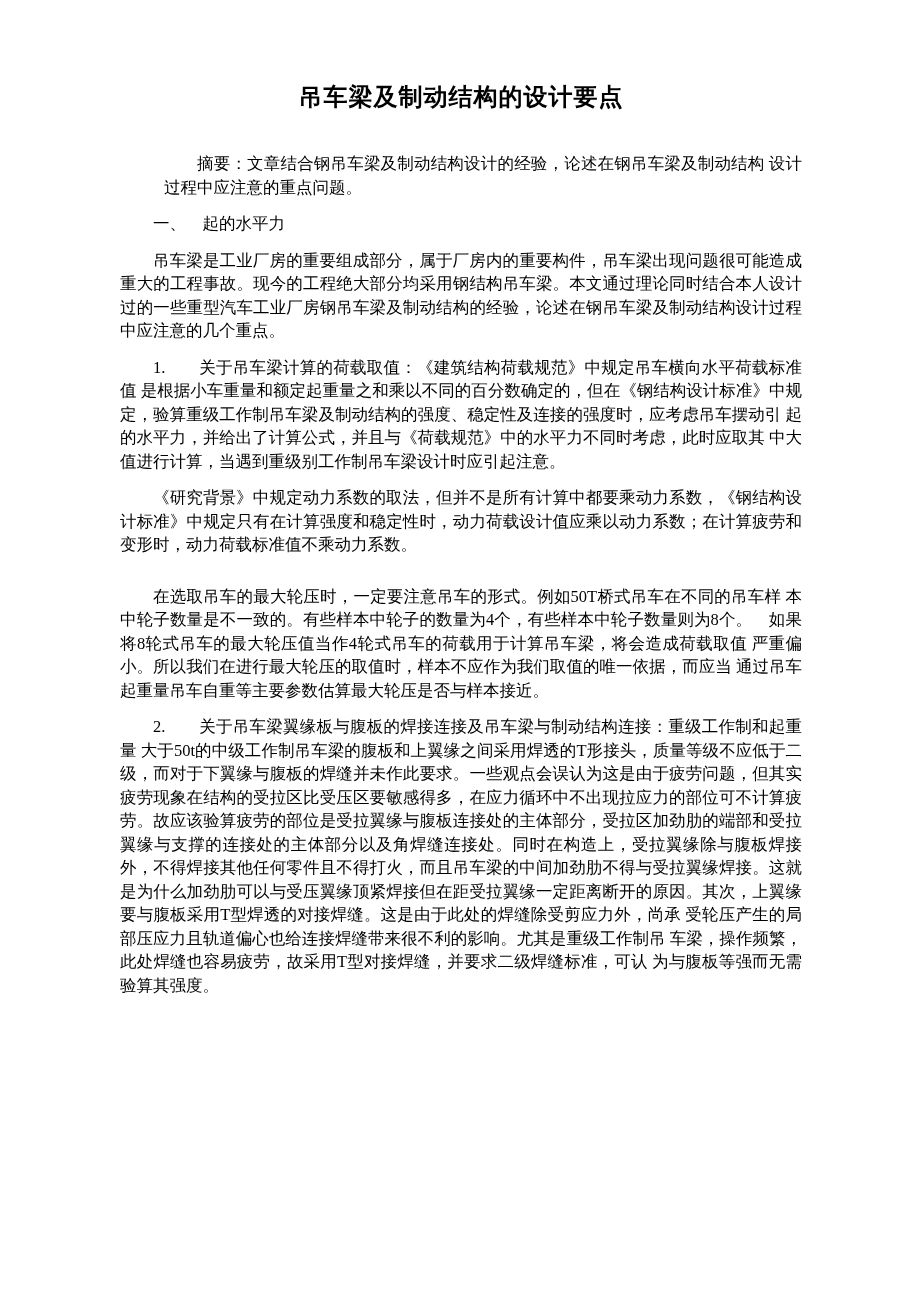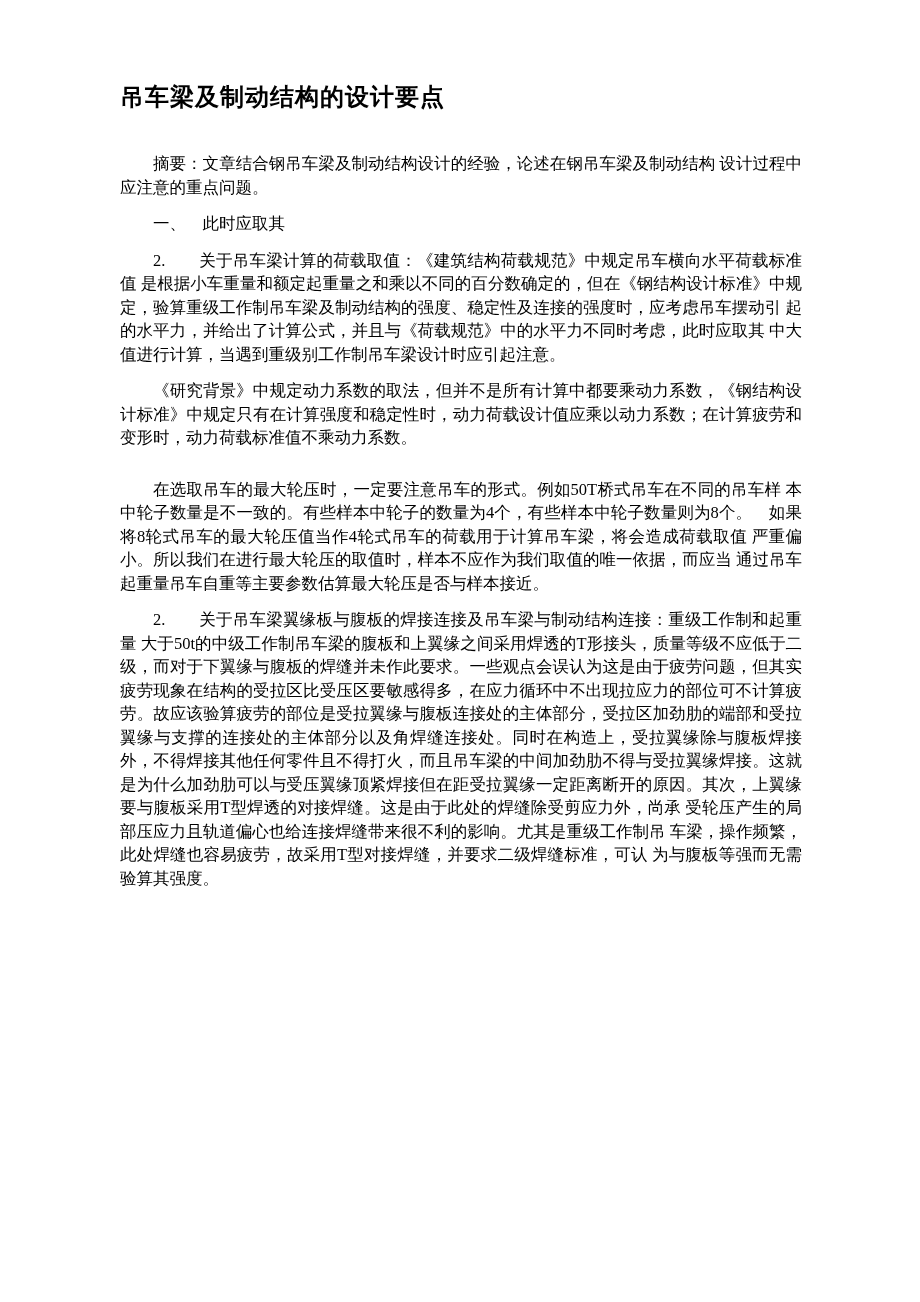--- a/index.html
+++ b/index.html
@@ -15,51 +15,53 @@
   .page {
     width: 920px;
     height: 1302px;
     background: #ffffff;
     padding: 82px 118px 40px 120px;
   }
   .doc-title {
     font-size: 24px;
     line-height: 30px;
     font-weight: 700;
+    text-align: center;
     letter-spacing: 1px;
     margin-bottom: 40px;
   }
   .para, .heading {
     font-size: 16.5px;
     line-height: 23.5px;
     text-align: justify;
     text-justify: inter-ideograph;
     word-break: break-all;
   }
-  .abstract  { text-indent: 9px;  margin-bottom: 20px; }
+  .abstract  { text-indent: 9px;  margin-bottom: 20px; margin-left: 44px; }
   .keywords  { text-indent: 33px; margin-bottom: 90px; }
   .heading   { text-indent: 33px; margin-bottom: 13px; }
   .para      { text-indent: 33px; margin-bottom: 13px; }
   .para-gap-before { margin-top: 28px; }
 </style>
 </head>
 <body>
 
 <div class="page">
 
   <h1 class="doc-title">吊车梁及制动结构的设计要点</h1>
 
   <p class="para abstract">摘要：文章结合钢吊车梁及制动结构设计的经验，论述在钢吊车梁及制动结构 设计过程中应注意的重点问题。</p>
 
 
-  <p class="heading">一、　此时应取其</p>
+  <p class="heading">一、　起的水平力</p>
+
+  <p class="para">吊车梁是工业厂房的重要组成部分，属于厂房内的重要构件，吊车梁出现问题很可能造成重大的工程事故。现今的工程绝大部分均采用钢结构吊车梁。本文通过理论同时结合本人设计过的一些重型汽车工业厂房钢吊车梁及制动结构的经验，论述在钢吊车梁及制动结构设计过程中应注意的几个重点。</p>
 
 
-
-  <p class="para">2.　　关于吊车梁计算的荷载取值：《建筑结构荷载规范》中规定吊车横向水平荷载标准值 是根据小车重量和额定起重量之和乘以不同的百分数确定的，但在《钢结构设计标准》中规 定，验算重级工作制吊车梁及制动结构的强度、稳定性及连接的强度时，应考虑吊车摆动引 起的水平力，并给出了计算公式，并且与《荷载规范》中的水平力不同时考虑，此时应取其 中大值进行计算，当遇到重级别工作制吊车梁设计时应引起注意。</p>
+  <p class="para">1.　　关于吊车梁计算的荷载取值：《建筑结构荷载规范》中规定吊车横向水平荷载标准值 是根据小车重量和额定起重量之和乘以不同的百分数确定的，但在《钢结构设计标准》中规 定，验算重级工作制吊车梁及制动结构的强度、稳定性及连接的强度时，应考虑吊车摆动引 起的水平力，并给出了计算公式，并且与《荷载规范》中的水平力不同时考虑，此时应取其 中大值进行计算，当遇到重级别工作制吊车梁设计时应引起注意。</p>
 
   <p class="para">《研究背景》中规定动力系数的取法，但并不是所有计算中都要乘动力系数，《钢结构设计标准》中规定只有在计算强度和稳定性时，动力荷载设计值应乘以动力系数；在计算疲劳和变形时，动力荷载标准值不乘动力系数。</p>
 
 
   <p class="para para-gap-before">在选取吊车的最大轮压时，一定要注意吊车的形式。例如50T桥式吊车在不同的吊车样 本中轮子数量是不一致的。有些样本中轮子的数量为4个，有些样本中轮子数量则为8个。　如果将8轮式吊车的最大轮压值当作4轮式吊车的荷载用于计算吊车梁，将会造成荷载取值 严重偏小。所以我们在进行最大轮压的取值时，样本不应作为我们取值的唯一依据，而应当 通过吊车起重量吊车自重等主要参数估算最大轮压是否与样本接近。</p>
 
   <p class="para">2.　　关于吊车梁翼缘板与腹板的焊接连接及吊车梁与制动结构连接：重级工作制和起重量 大于50t的中级工作制吊车梁的腹板和上翼缘之间采用焊透的T形接头，质量等级不应低于二级，而对于下翼缘与腹板的焊缝并未作此要求。一些观点会误认为这是由于疲劳问题，但其实疲劳现象在结构的受拉区比受压区要敏感得多，在应力循环中不出现拉应力的部位可不计算疲劳。故应该验算疲劳的部位是受拉翼缘与腹板连接处的主体部分，受拉区加劲肋的端部和受拉翼缘与支撑的连接处的主体部分以及角焊缝连接处。同时在构造上，受拉翼缘除与腹板焊接外，不得焊接其他任何零件且不得打火，而且吊车梁的中间加劲肋不得与受拉翼缘焊接。这就是为什么加劲肋可以与受压翼缘顶紧焊接但在距受拉翼缘一定距离断开的原因。其次，上翼缘要与腹板采用T型焊透的对接焊缝。这是由于此处的焊缝除受剪应力外，尚承 受轮压产生的局部压应力且轨道偏心也给连接焊缝带来很不利的影响。尤其是重级工作制吊 车梁，操作频繁，此处焊缝也容易疲劳，故采用T型对接焊缝，并要求二级焊缝标准，可认 为与腹板等强而无需验算其强度。</p>
 
 </div>
 

